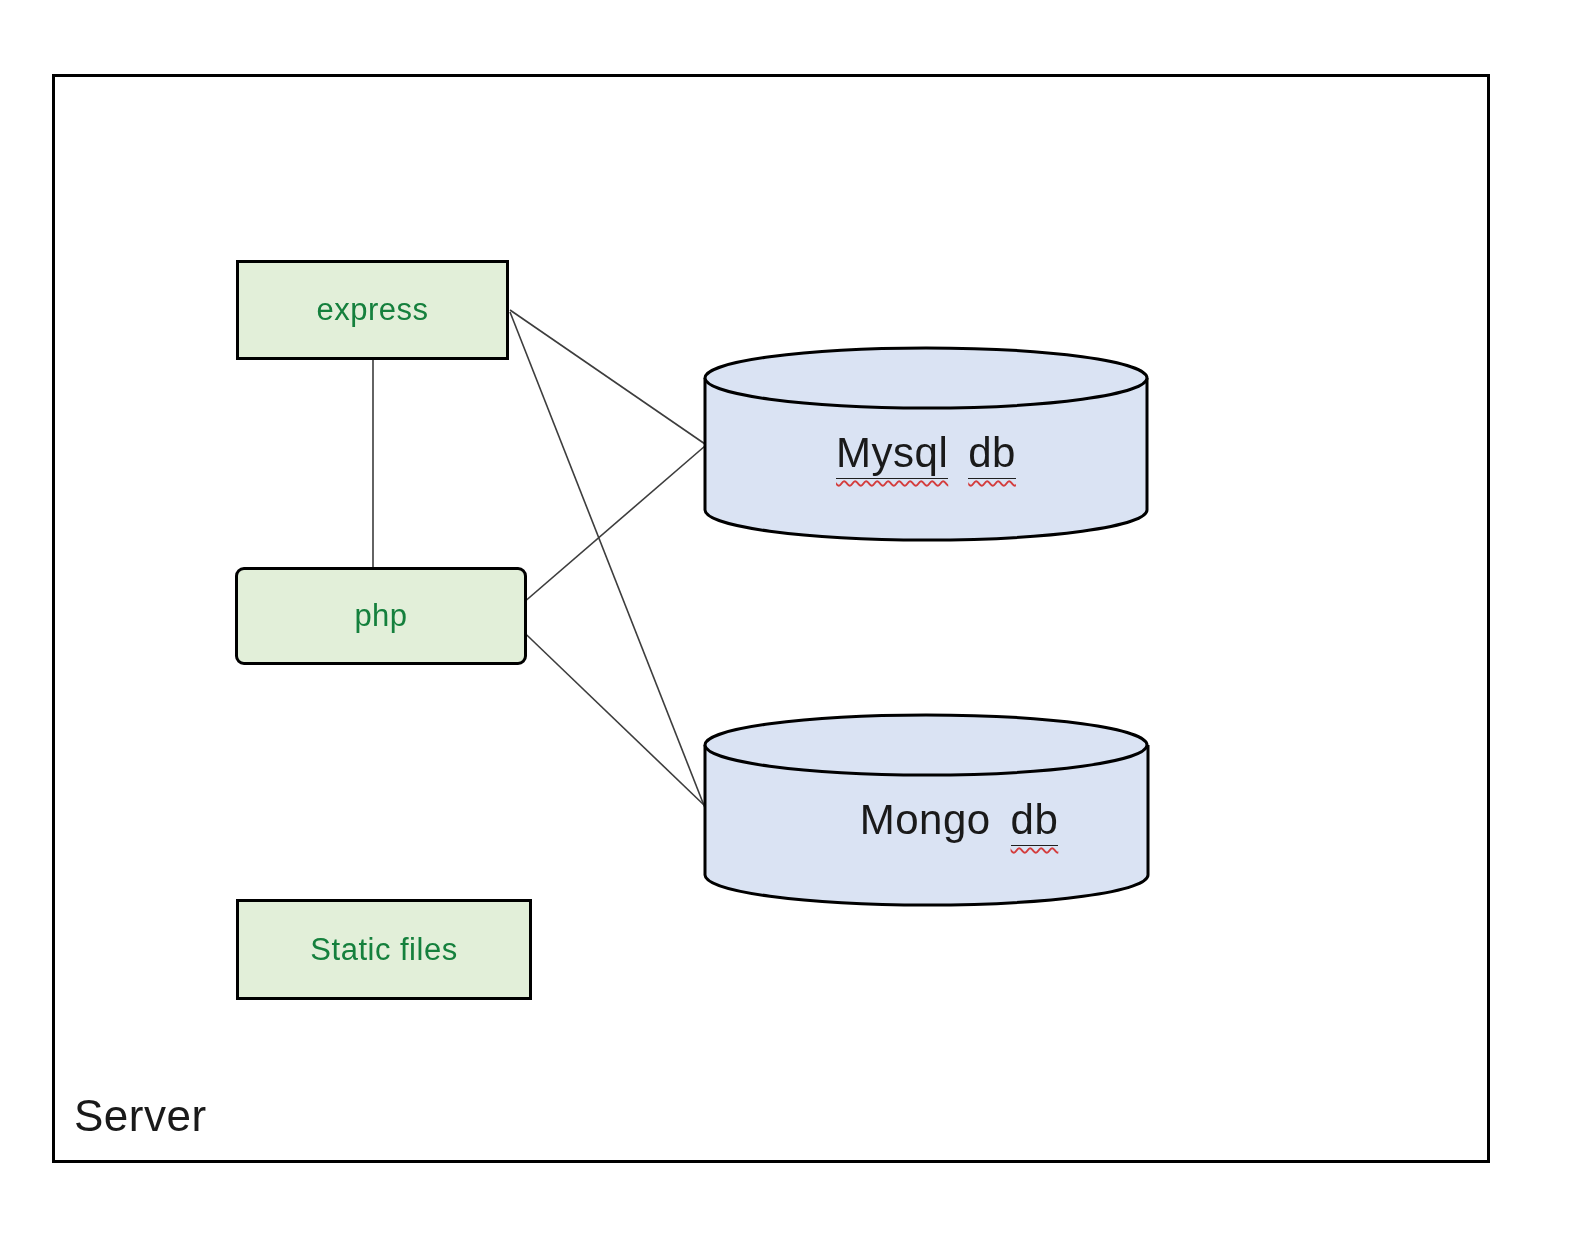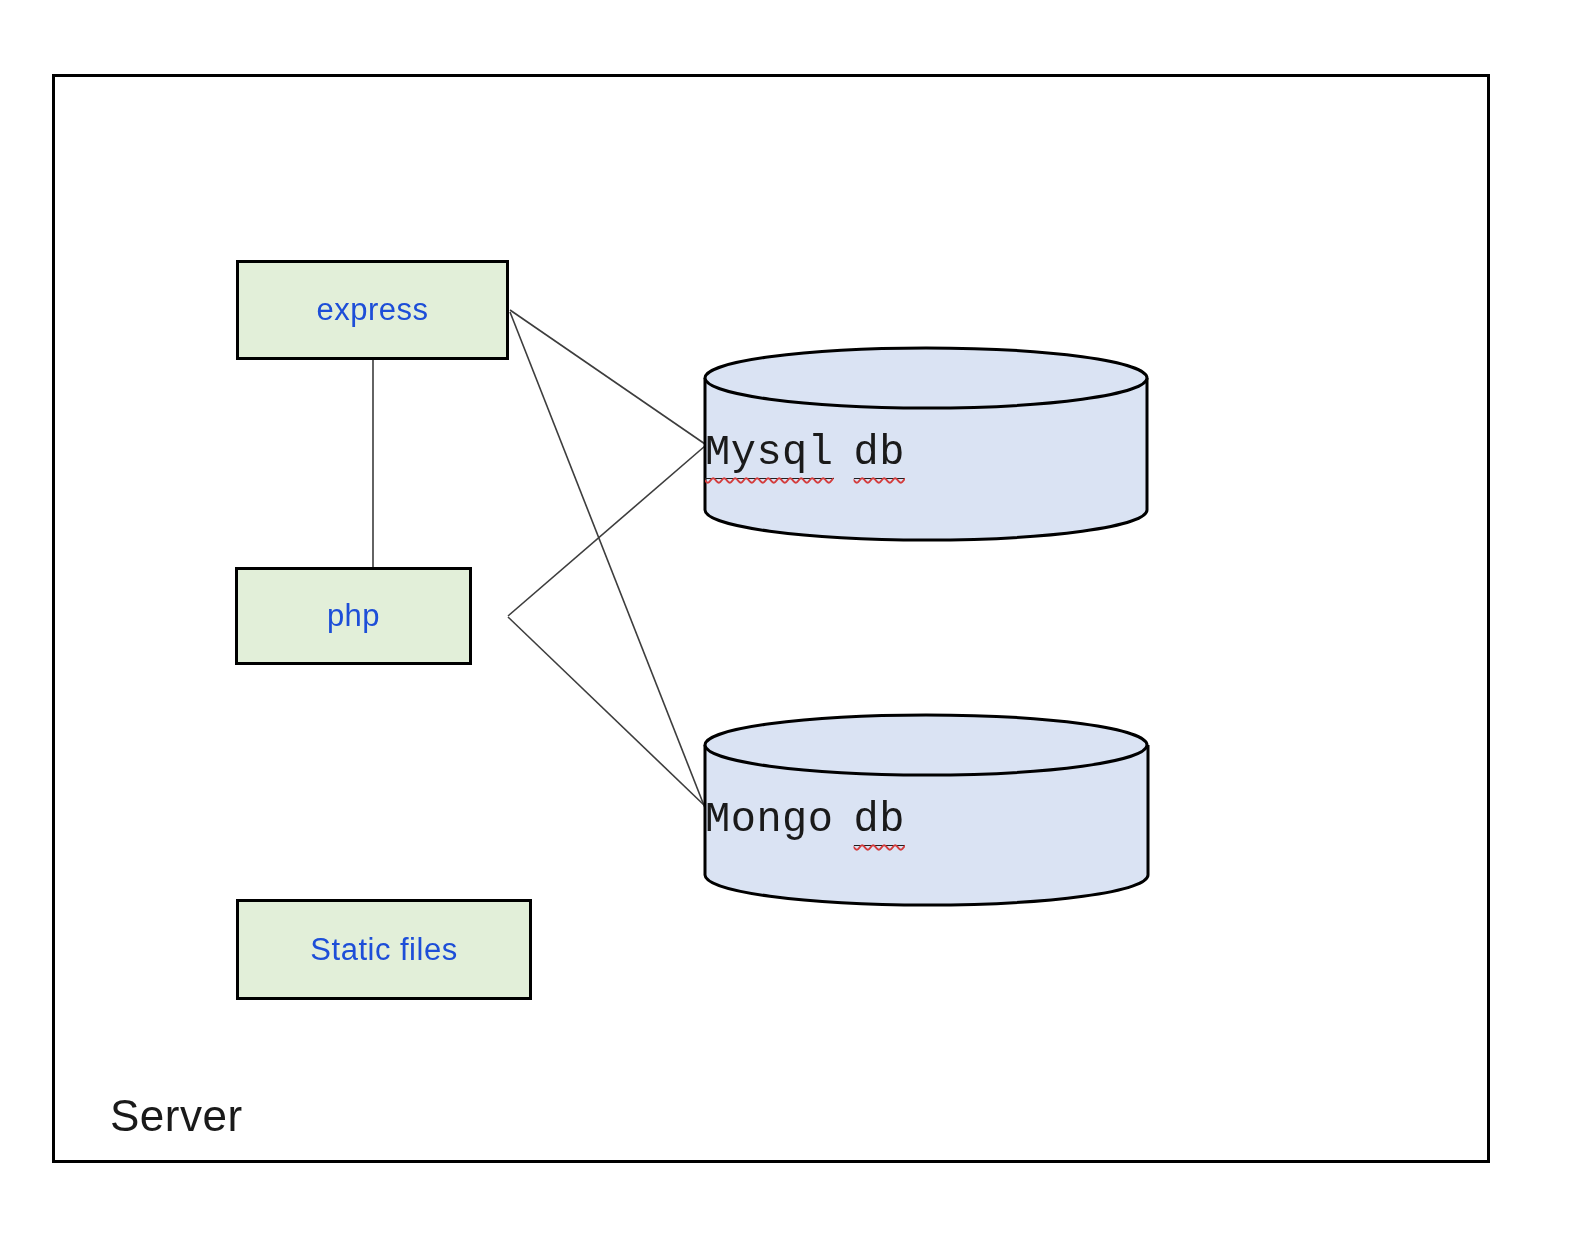--- a/index.html
+++ b/index.html
@@ -33,49 +33,47 @@
     background: transparent;
   }
   .server-label {
     position: absolute;
     left: 74px;
     top: 1090px;
     font-size: 44px;
     line-height: 52px;
     color: #1a1a1a;
     letter-spacing: 0.5px;
-    margin-left: 36px;
   }
   .box {
     position: absolute;
     background: #e2efd9;
     border: 3px solid #000000;
     display: flex;
     align-items: center;
     justify-content: center;
     box-sizing: border-box;
   }
   .box span {
     font-size: 31px;
-    color: #1d4ed8;
+    color: #15803d;
     letter-spacing: 0.5px;
   }
   .box-express { left: 236px; top: 260px; width: 273px; height: 100px; }
-  .box-php     { left: 235px; top: 567px; width: 237px; height:  98px; }
+  .box-php     { left: 235px; top: 567px; width: 292px; height:  98px; border-radius: 9px; }
   .box-static  { left: 236px; top: 899px; width: 296px; height: 101px; }
   .cyl-label {
     position: absolute;
     display: flex;
-    justify-content: flex-start;
+    justify-content: center;
     gap: 20px;
     font-size: 42px;
     line-height: 50px;
     color: #1a1a1a;
     letter-spacing: 0.5px;
-    font-family: Liberation Mono, monospace;
   }
   .cyl-label-mysql { left: 705px; top: 428px; width: 442px; }
   .cyl-label-mongo { left: 705px; top: 795px; width: 508px; }
   .miss {
     text-decoration-line: underline;
     text-decoration-style: wavy;
     text-decoration-color: #d43c3c;
     text-decoration-thickness: 1.5px;
     text-underline-offset: 13px;
     border-bottom: 1.6px solid #1f1f1f;

